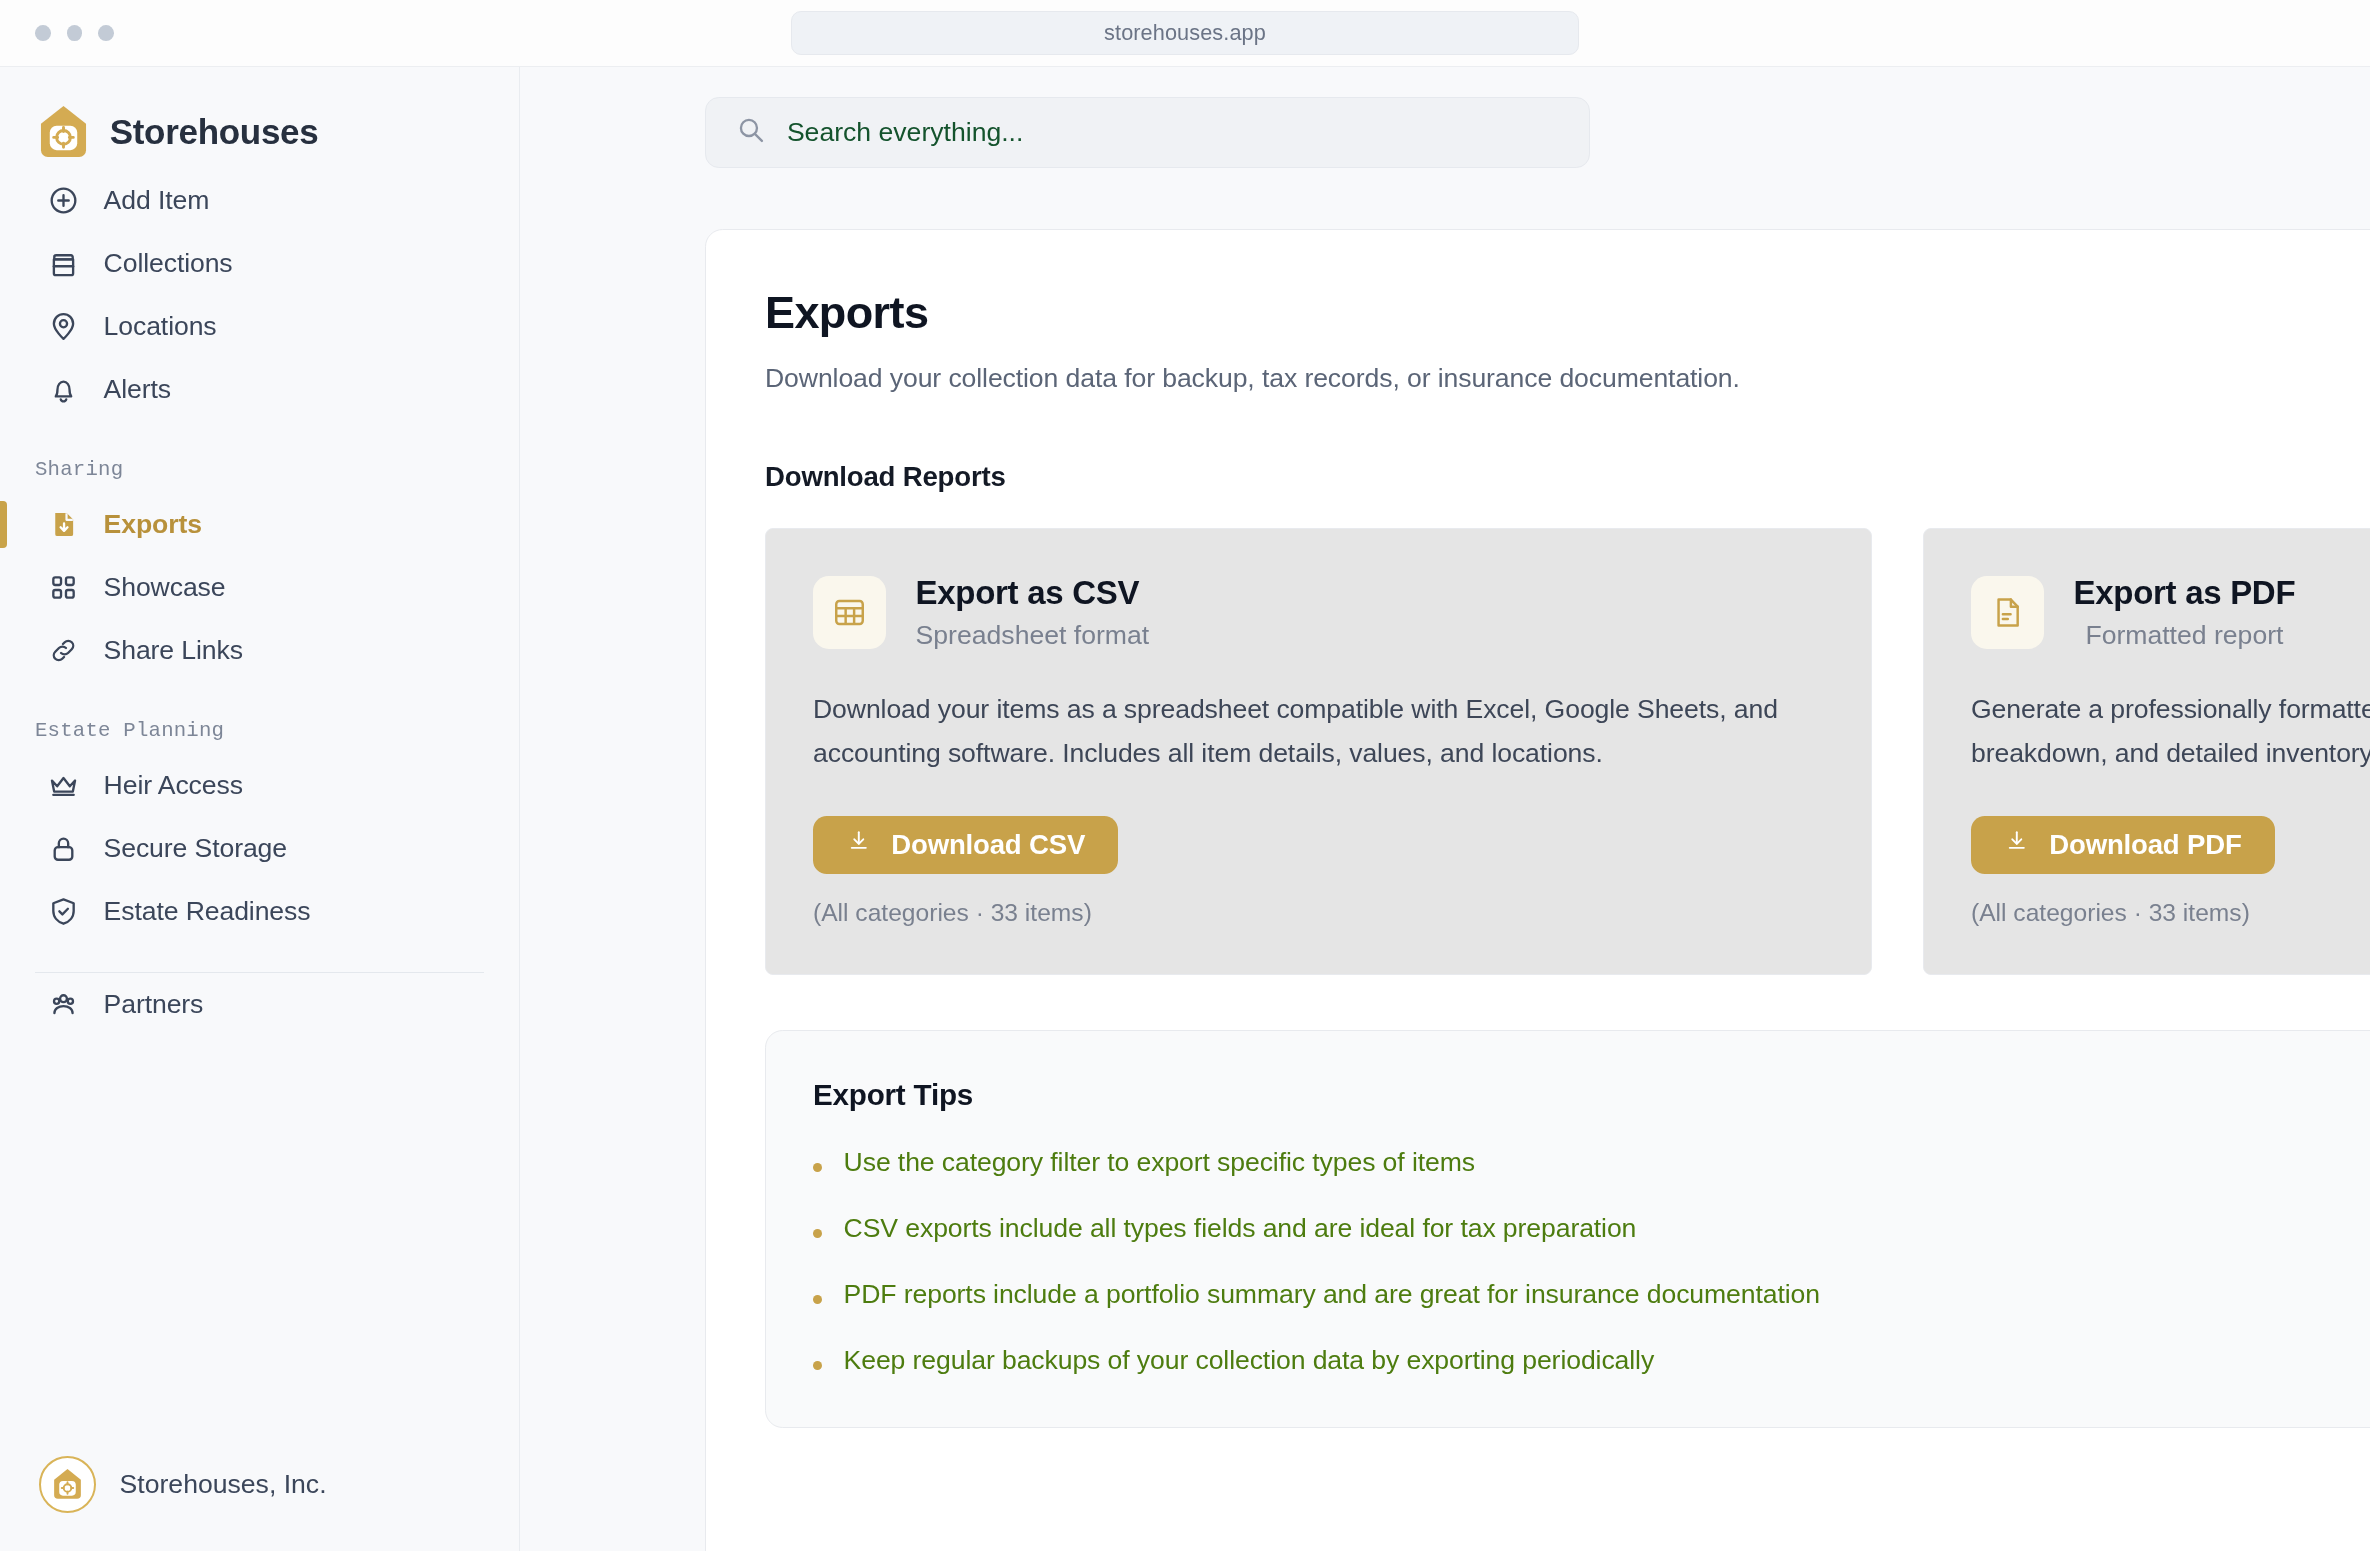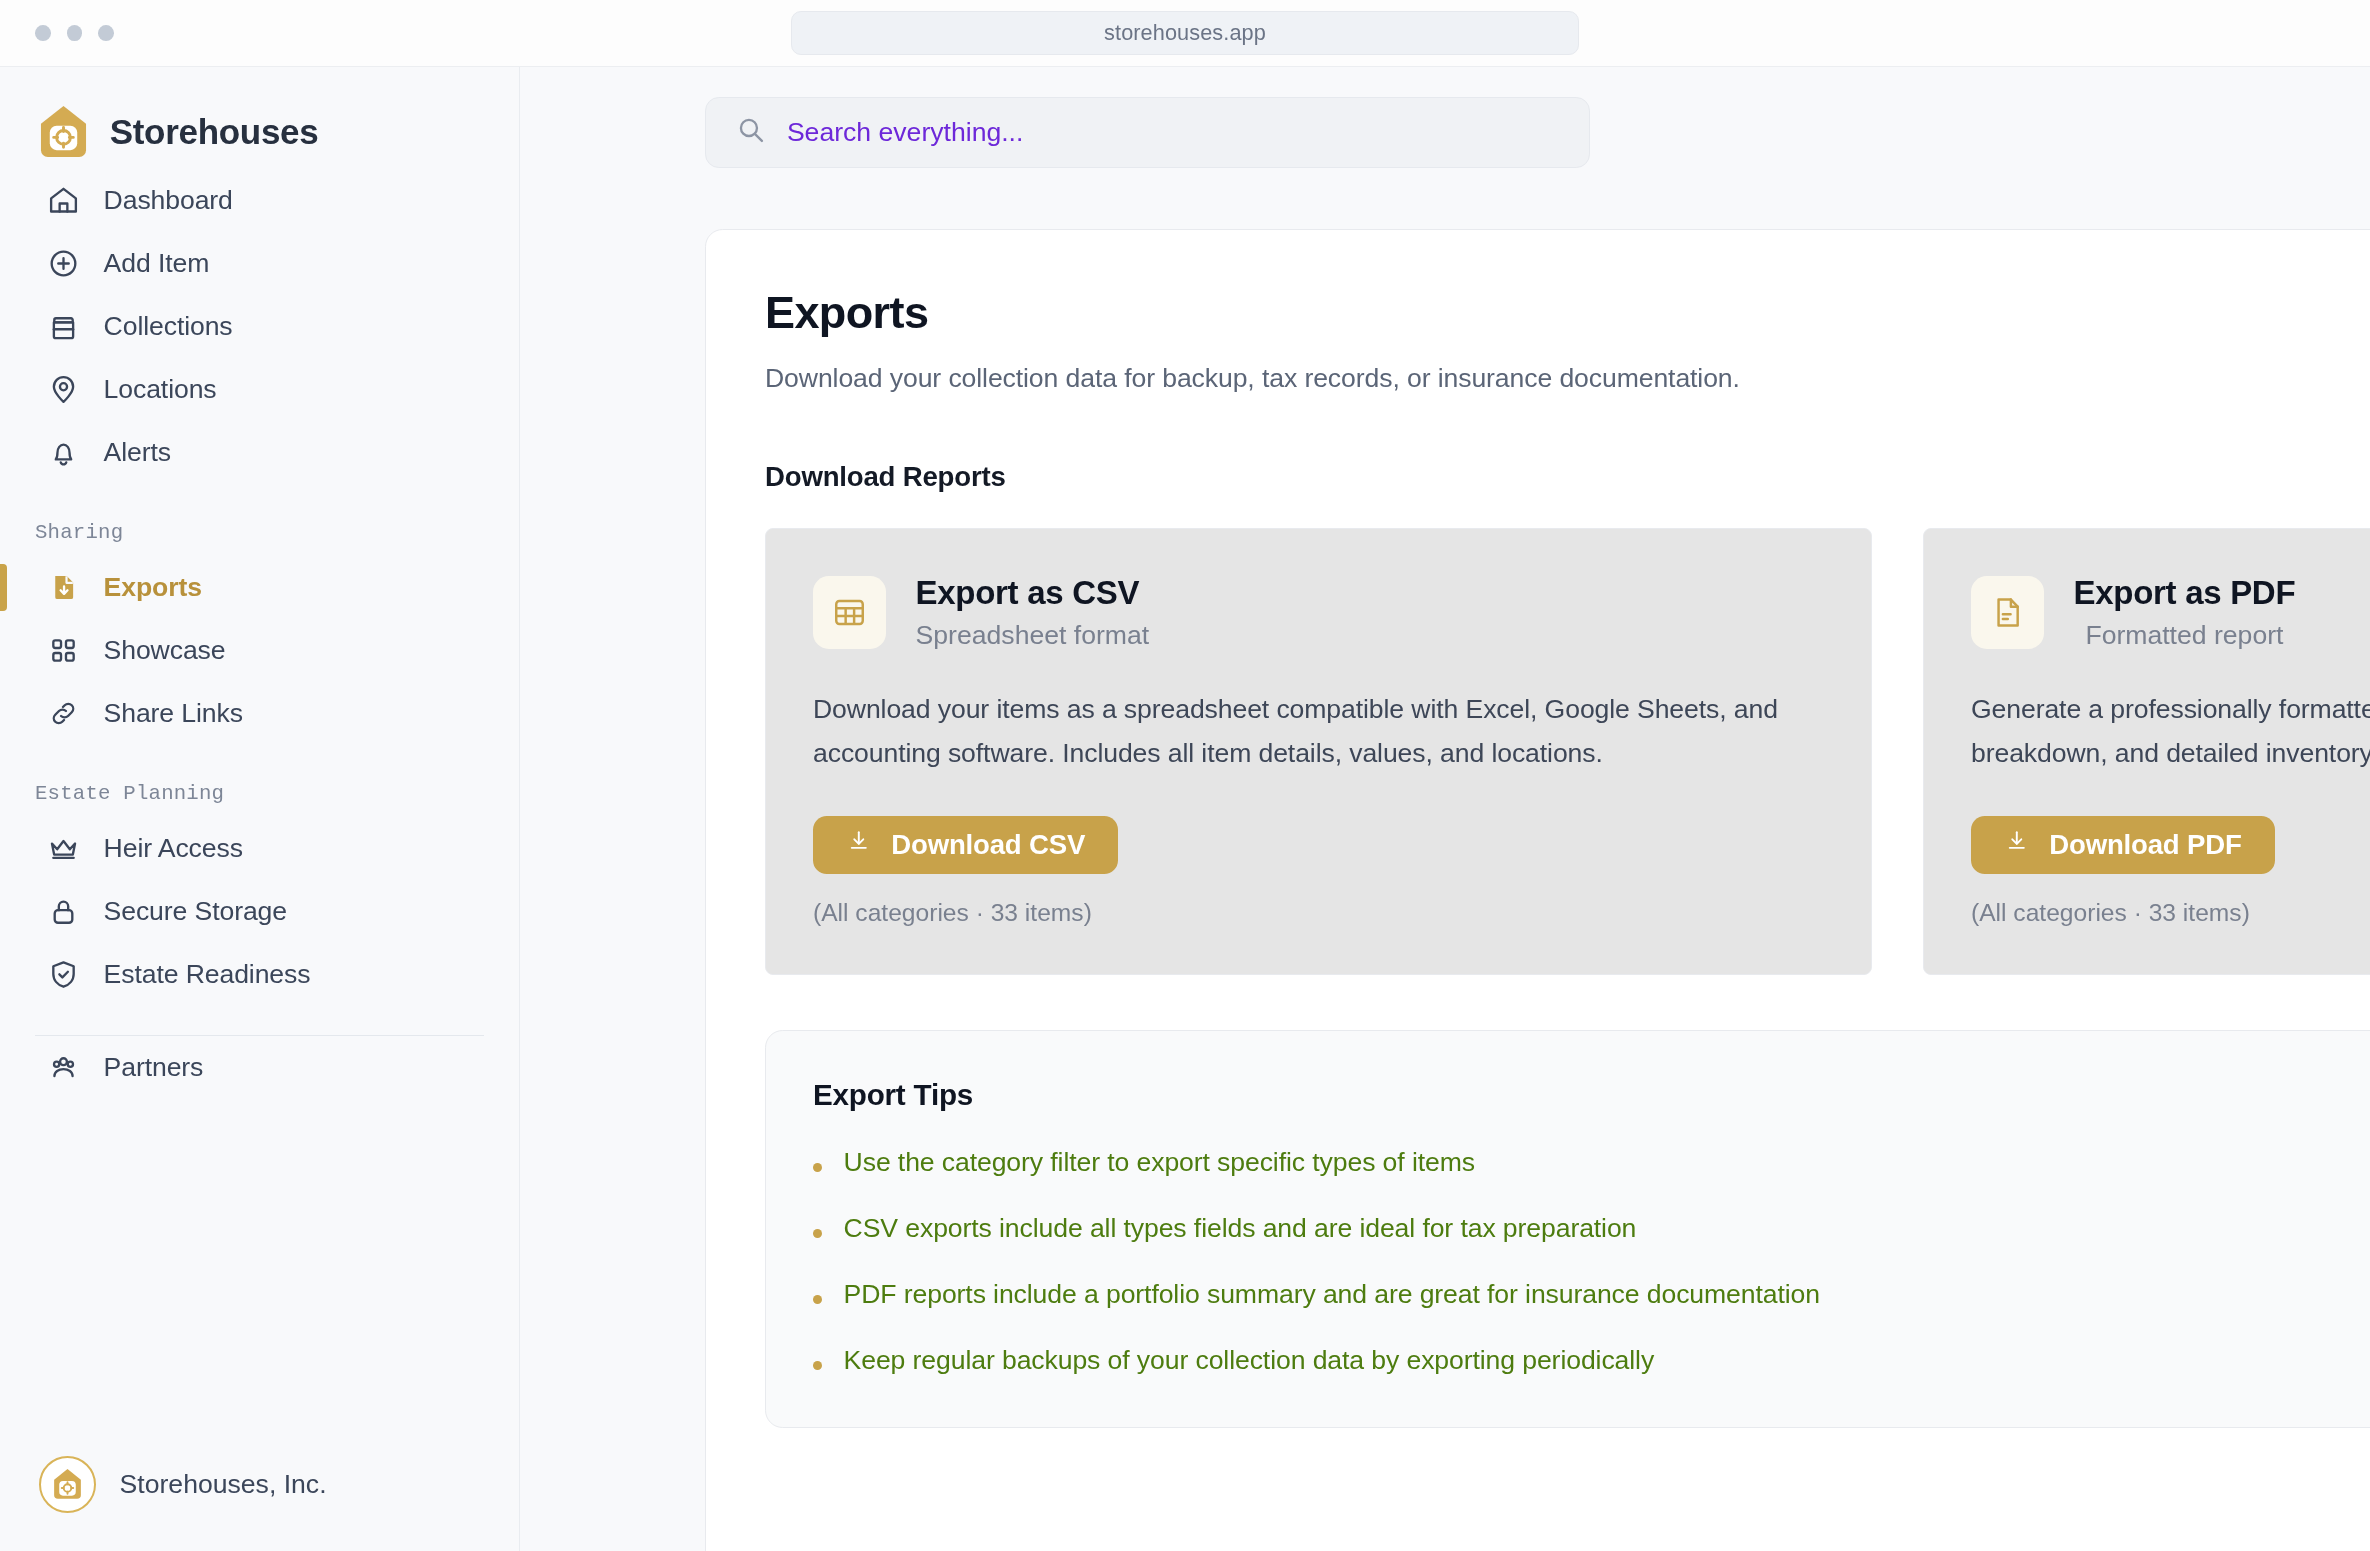--- a/index.html
+++ b/index.html
@@ -182,21 +182,21 @@
     border: 1px solid #e6e9ee;
     border-radius: 13.8px;
     display: flex;
     align-items: center;
     gap: 21.7px;
     padding-left: 29.6px;
     cursor: text;
   }
   #search-placeholder {
     font-size: 26.6px;
-    color: #6d28d9;
+    color: #14532d;
   }
 
   #content-card {
     position: absolute;
     left: 185px;
     top: 162px;
     width: 2295px;
     min-height: 1379px;
     background: #ffffff;
     border: 1px solid #e8eaee;
@@ -351,29 +351,20 @@
           <path d="M25 1 L48 19 L48 46 a7 7 0 0 1 -7 7 L9 53 a7 7 0 0 1 -7 -7 L2 19 Z" fill="#d4ab52"></path>
           <rect x="11" y="21" width="28" height="25" rx="7" fill="#ffffff"></rect>
           <circle cx="25" cy="33" r="7" fill="none" stroke="#d4ab52" stroke-width="3"></circle>
           <path d="M25 23 L25 27 M25 39 L25 43 M15 33 L19 33 M31 33 L35 33" stroke="#d4ab52" stroke-width="3" stroke-linecap="round"></path>
         </svg>
       </span>
       <span id="brand-name">Storehouses</span>
     </div>
 
     <nav id="nav-root">
-        <div class="nav-item">
-          <span class="nav-icon">
-            <svg width="33" height="33" viewBox="0 0 24 24">
-              <path d="M3 10.5 L12 3.5 L21 10.5 L21 20 L3 20 Z" fill="none" stroke="#3b465a" stroke-width="1.7" stroke-linecap="round" stroke-linejoin="round"></path>
-              <path d="M9.2 20 L9.2 14.2 L14.8 14.2 L14.8 20" fill="none" stroke="#3b465a" stroke-width="1.7" stroke-linecap="round" stroke-linejoin="round"></path>
-            </svg>
-          </span>
-          <span class="nav-label">Dashboard</span>
-        </div>
         <div class="nav-item">
           <span class="nav-icon">
             <svg width="33" height="33" viewBox="0 0 24 24">
               <circle cx="12" cy="12" r="8.6" fill="none" stroke="#3b465a" stroke-width="1.7" stroke-linecap="round" stroke-linejoin="round"></circle>
               <path d="M12 8.2 L12 15.8 M8.2 12 L15.8 12" fill="none" stroke="#3b465a" stroke-width="1.7" stroke-linecap="round" stroke-linejoin="round"></path>
             </svg>
           </span>
           <span class="nav-label">Add Item</span>
         </div>
         <div class="nav-item">

